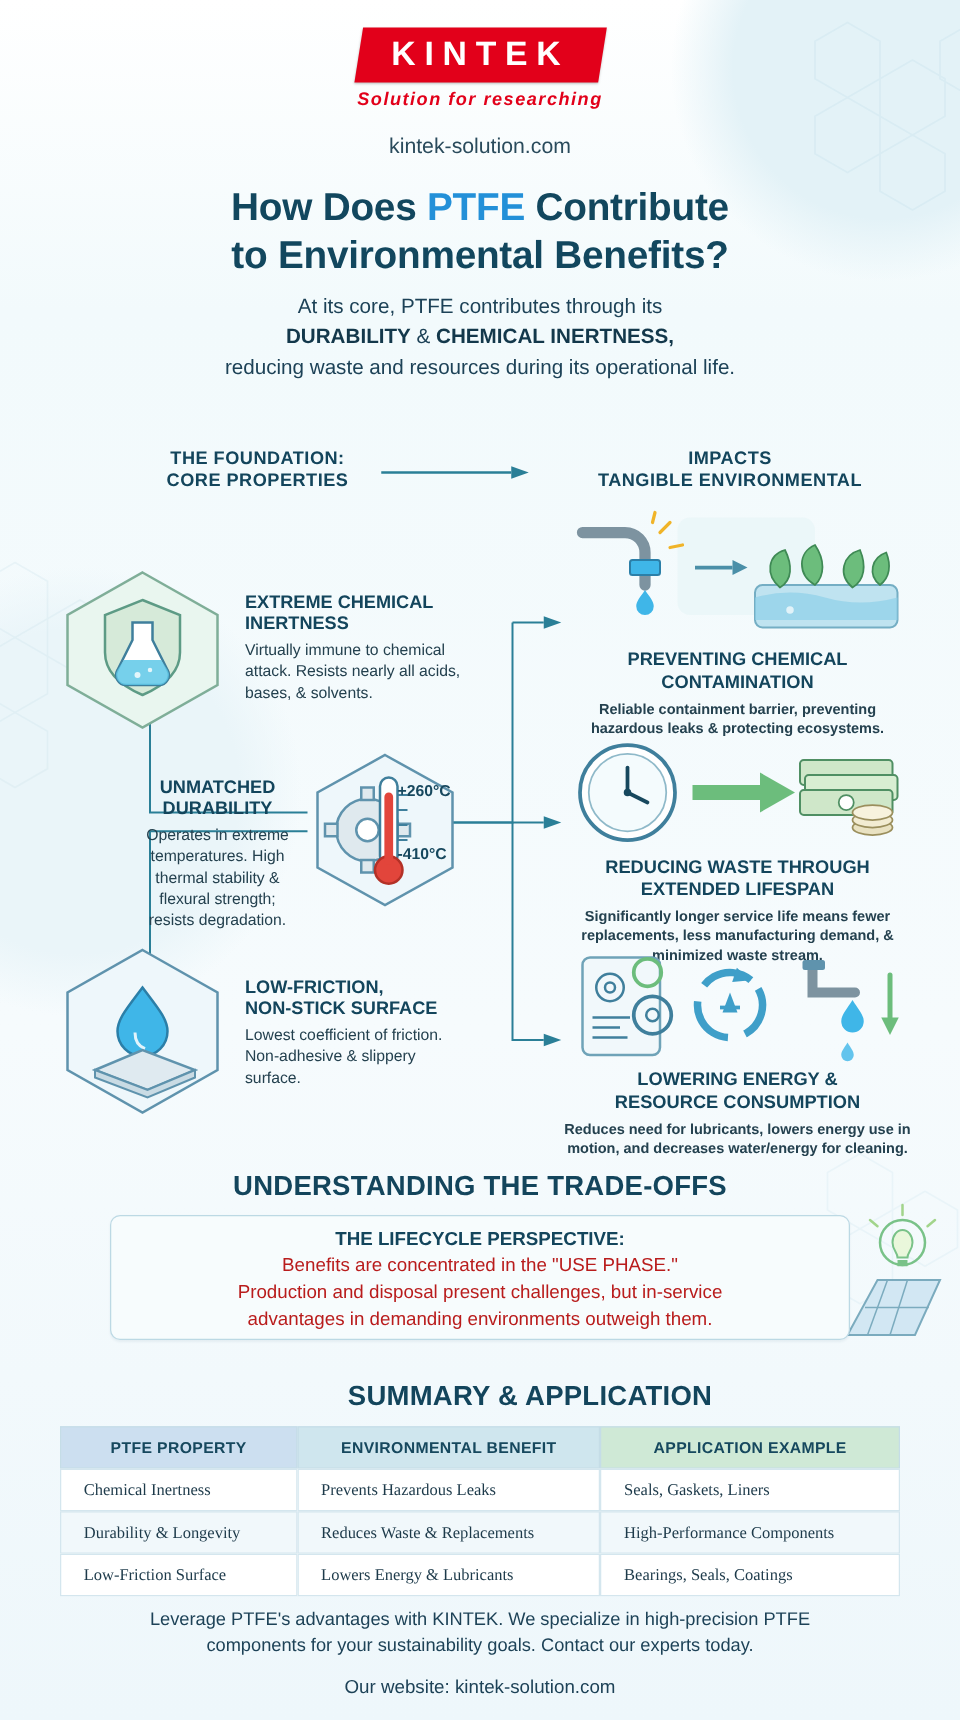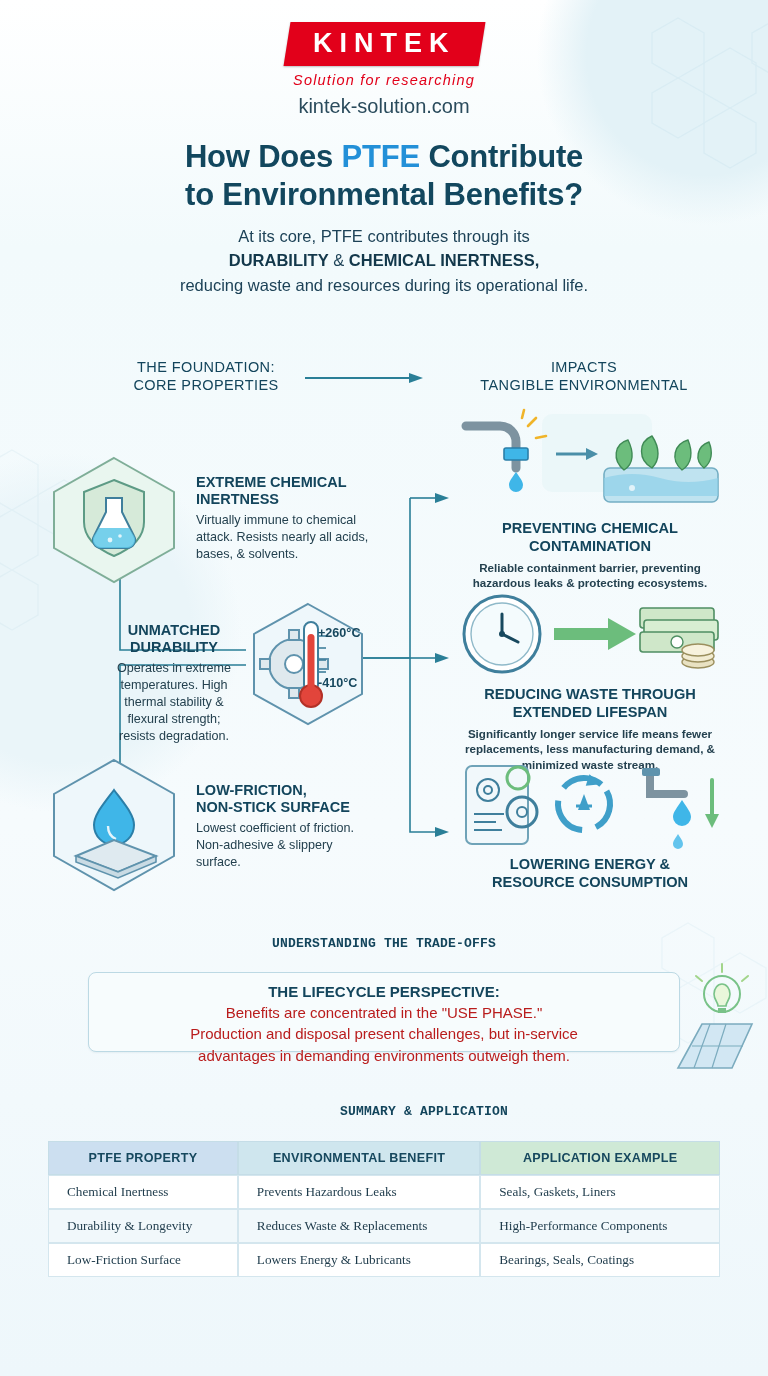--- a/index.html
+++ b/index.html
@@ -28,56 +28,56 @@
     color:#fff;
     font-weight:bold;
     letter-spacing:7px;
     font-size:27px;
     padding:6px 26px 7px 26px;
     transform:skewX(-9deg);
     box-shadow:0 1px 2px rgba(0,0,0,.25);
   }
   .logo span{display:inline-block;transform:skewX(9deg);}
   .logo-sub{
-    margin-top:6px;color:#e2001a;font-style:italic;font-weight:normal;
+    margin-top:6px;color:#e2001a;font-style:italic;font-weight:bold;
     font-size:14.5px;letter-spacing:1.2px;
   }
   .site{
-    text-align:center;margin-top:7px;font-size:20px;color:#2a4b5c;
+    text-align:center;margin-top:19px;font-size:17px;color:#2a4b5c;
   }
   h1{
     text-align:center;font-size:31px;line-height:1.22;margin:20px 34px 0 34px;
     color:#12475e;letter-spacing:-.2px;
   }
   h1 .hl{color:#2390d8;}
   .lede{
     text-align:center;margin:10px 56px 0 56px;font-size:16.5px;line-height:1.5;color:#1d4257;
   }
   .lede b{color:#13384b;}
   
   .colhead{
-    position:absolute;font-weight:normal;font-size:14.5px;letter-spacing:.4px;
+    position:absolute;font-weight:bold;font-size:14.5px;letter-spacing:.4px;
     color:#13455c;text-align:center;line-height:1.25;
   }
   .arrow-top{position:absolute;left:305px;top:372px;width:120px;height:12px;}
   
   .prop{position:absolute;}
   .prop .ttl{font-weight:bold;font-size:14.5px;line-height:1.2;color:#13455c;}
   .prop .txt{font-size:12.6px;line-height:1.36;color:#24414f;margin-top:3px;}
   
   .impact{position:absolute;text-align:center;}
   .impact .ttl{font-weight:bold;font-size:14.6px;line-height:1.22;color:#13455c;}
   .impact .txt{font-size:11.6px;line-height:1.34;color:#24414f;margin-top:4px;font-weight:600;}
   
   .sect-title{
     position:absolute;width:100%;text-align:center;font-weight:bold;
-    font-size:13px;color:#13455c;letter-spacing:.2px;font-family:Liberation Mono, monospace;
+    font-size:22px;color:#13455c;letter-spacing:.2px;
   }
   .tradebox{
-    position:absolute;left:88px;top:972px;width:592px;height:80px;
+    position:absolute;left:88px;top:972px;width:592px;height:100px;
     background:#f7fcfd;border:1px solid #bcd9e4;border-radius:8px;
     box-shadow:0 1px 2px rgba(40,90,110,.07);
     text-align:center;padding-top:10px;box-sizing:border-box;
   }
   .tradebox .h{font-weight:bold;font-size:15px;color:#13455c;}
   .tradebox .b{font-size:15px;line-height:1.42;color:#b91c1c;margin-top:2px;}
   
   table{
     position:absolute;left:48px;top:1141px;width:672px;border-collapse:separate;
     border-spacing:0;font-size:13.2px;
@@ -330,20 +330,21 @@
       <path d="M234 74 c3 5 5 7 5 10 a5 5 0 0 1 -10 0 c0 -3 2 -5 5 -10 Z" fill="#3fb6e8" opacity=".8"></path>
       <g stroke="#6cbd7c" stroke-width="4" fill="none" stroke-linecap="round">
         <line x1="268" y1="20" x2="268" y2="56"></line>
       </g>
       <polygon points="261,54 275,54 268,68" fill="#6cbd7c"></polygon>
     </svg>
     <div class="ttl" style="margin-top:4px;">
       <span>LOWERING ENERGY &amp;</span><br>
       <span>RESOURCE CONSUMPTION</span>
     </div>
+    <div class="txt" style="padding:0 6px;">Reduces need for lubricants, lowers energy use in motion, and decreases water/energy for cleaning.</div>
   </div>
 
   <div class="sect-title" style="top:936px;">UNDERSTANDING THE TRADE-OFFS</div>
 
   <svg style="position:absolute;left:648px;top:960px;width:120px;height:128px;opacity:.9;">
     <g>
       <circle cx="74" cy="34" r="18" fill="none" stroke="#6cbd7c" stroke-width="2"></circle>
       <path d="M66 34 a8 10 0 0 1 16 0 c0 6 -4 8 -4 12 h-8 c0 -4 -4 -6 -4 -12 Z" fill="#e9f7d8" stroke="#6cbd7c" stroke-width="1.6"></path>
       <rect x="70" y="48" width="8" height="5" fill="#6cbd7c"></rect>
       <g stroke="#9ad17f" stroke-width="2" stroke-linecap="round">
@@ -391,14 +392,19 @@
         <td>High-Performance Components</td>
       </tr>
       <tr>
         <td>Low-Friction Surface</td>
         <td>Lowers Energy &amp; Lubricants</td>
         <td>Bearings, Seals, Coatings</td>
       </tr>
     </tbody>
   </table>
 
+  <div class="footer">
+    <span>Leverage PTFE's advantages with KINTEK. We specialize in high-precision PTFE</span><br>
+    <span>components for your sustainability goals. Contact our experts today.</span>
+    <div class="w">Our website: kintek-solution.com</div>
+  </div>
 
 </div>
 
 </body></html>

